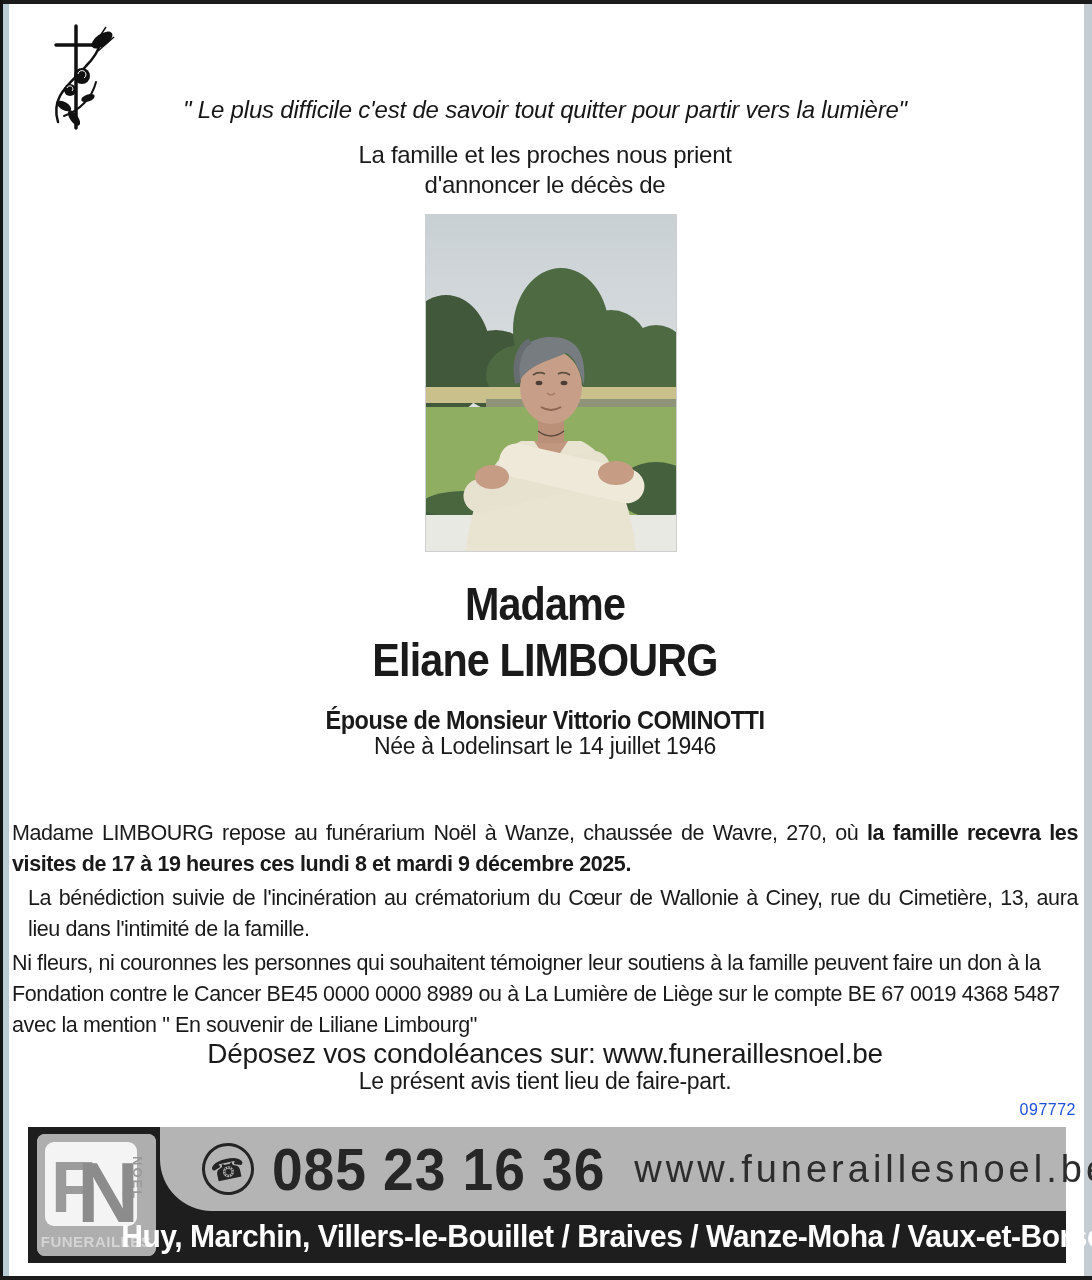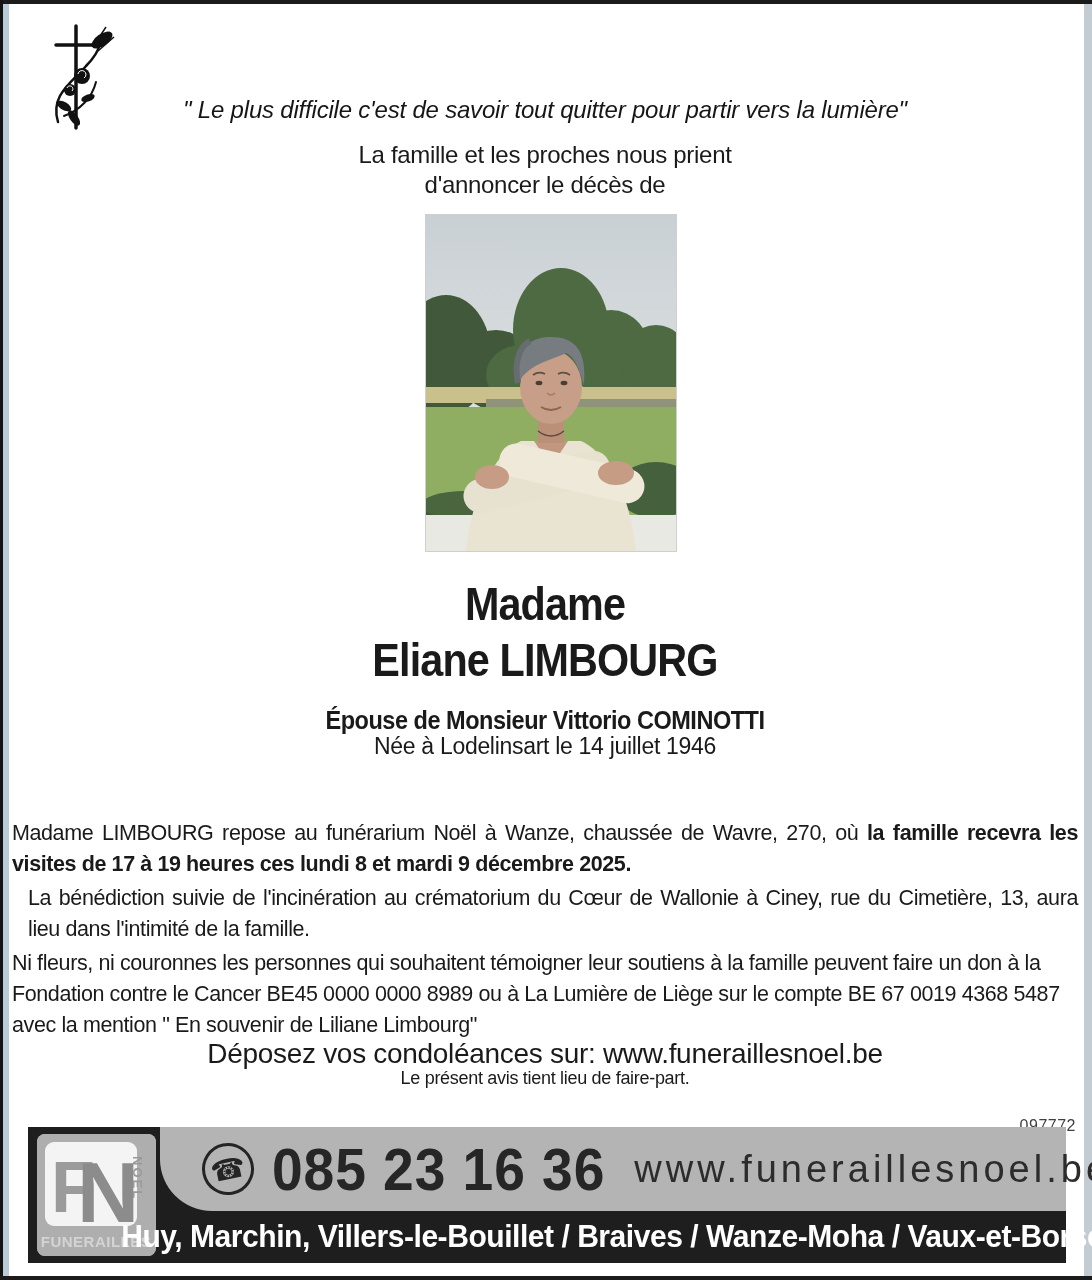--- a/index.html
+++ b/index.html
@@ -28,22 +28,22 @@
   .spouse{top:706px;font-size:25px;font-weight:bold;letter-spacing:-0.5px;transform:scaleX(0.94);transform-origin:center;}
   .birthdeath{top:732px;font-size:23px;line-height:28px;letter-spacing:-0.3px;}
 
   .para{left:12px;right:14px;font-size:21.5px;line-height:31px;letter-spacing:-0.4px;}
   .p1{top:818px;text-align:justify;}
   .p2{top:883px;text-align:justify;margin-left:16px;}
   .p3{top:948px;text-align:left;}
   .bold{font-weight:bold;}
 
   .condolences{top:1038px;font-size:28px;letter-spacing:-0.3px;}
-  .notice{top:1068px;font-size:18px;letter-spacing:-0.3px;}
-  .refnum{top:1101px;right:16px;font-size:16px;letter-spacing:0.5px;color:#404040;margin-top:16px;}
+  .notice{top:1068px;font-size:23px;letter-spacing:-0.3px;}
+  .refnum{top:1101px;right:16px;font-size:16px;letter-spacing:0.5px;color:#1d4ed8;}
 
   
   .banner{left:28px;top:1127px;width:1038px;height:136px;background:#1e1e1e;}
   .logo{position:absolute;left:9px;top:7px;width:119px;height:122px;background:#aeaeae;border-radius:8px;}
   .graybar{position:absolute;left:132px;top:0;right:0;height:84px;background:#b4b4b4;border-bottom-left-radius:52px;display:flex;align-items:center;}
   .phone-icon{width:46px;height:46px;border:3px solid #242424;border-radius:50%;margin-left:42px;display:flex;align-items:center;justify-content:center;font-size:28px;color:#242424;transform:rotate(-12deg);flex:0 0 auto;}
   .phone-number{margin-left:18px;font-size:60px;font-weight:bold;letter-spacing:1px;color:#262626;transform:scaleX(0.92);transform-origin:left center;white-space:nowrap;}
   .website{margin-left:auto;margin-right:28px;font-size:38px;letter-spacing:4px;color:#2c2c2c;white-space:nowrap;}
   .locations{position:absolute;left:140px;right:0;top:84px;bottom:0;display:flex;align-items:center;justify-content:center;
     color:#ffffff;font-size:31px;font-weight:bold;letter-spacing:-0.5px;transform:scaleX(0.97);transform-origin:center;white-space:nowrap;}

